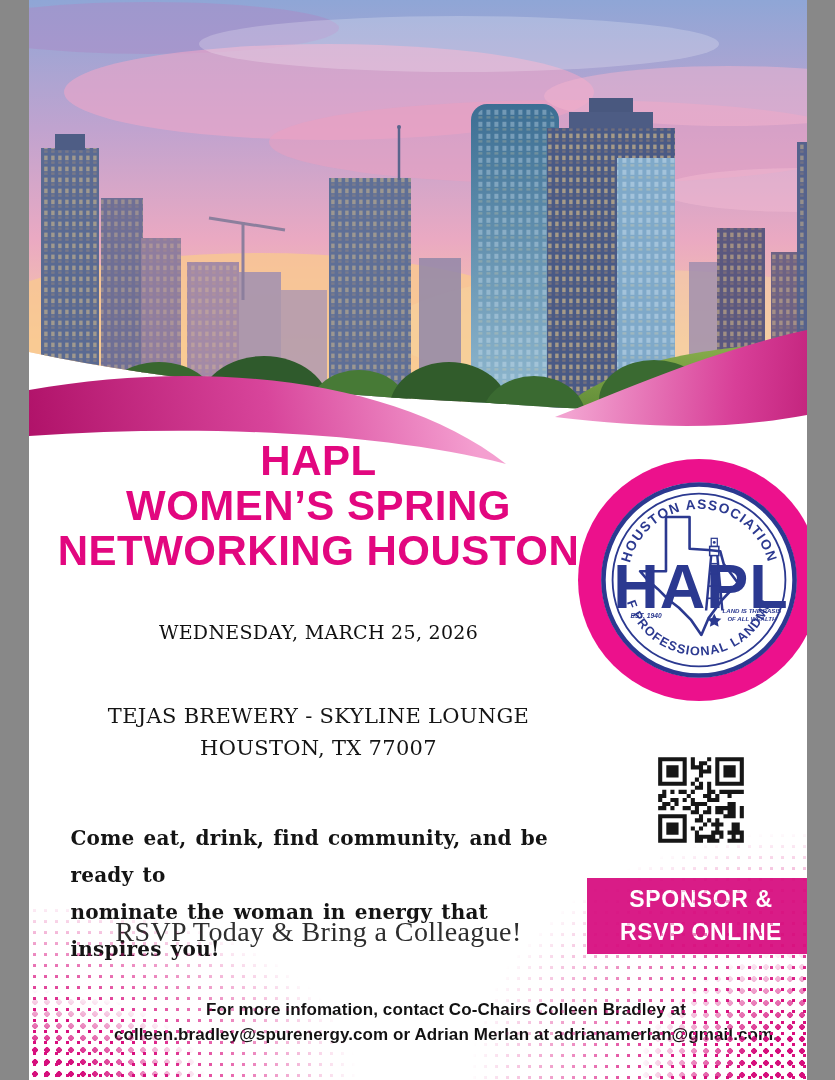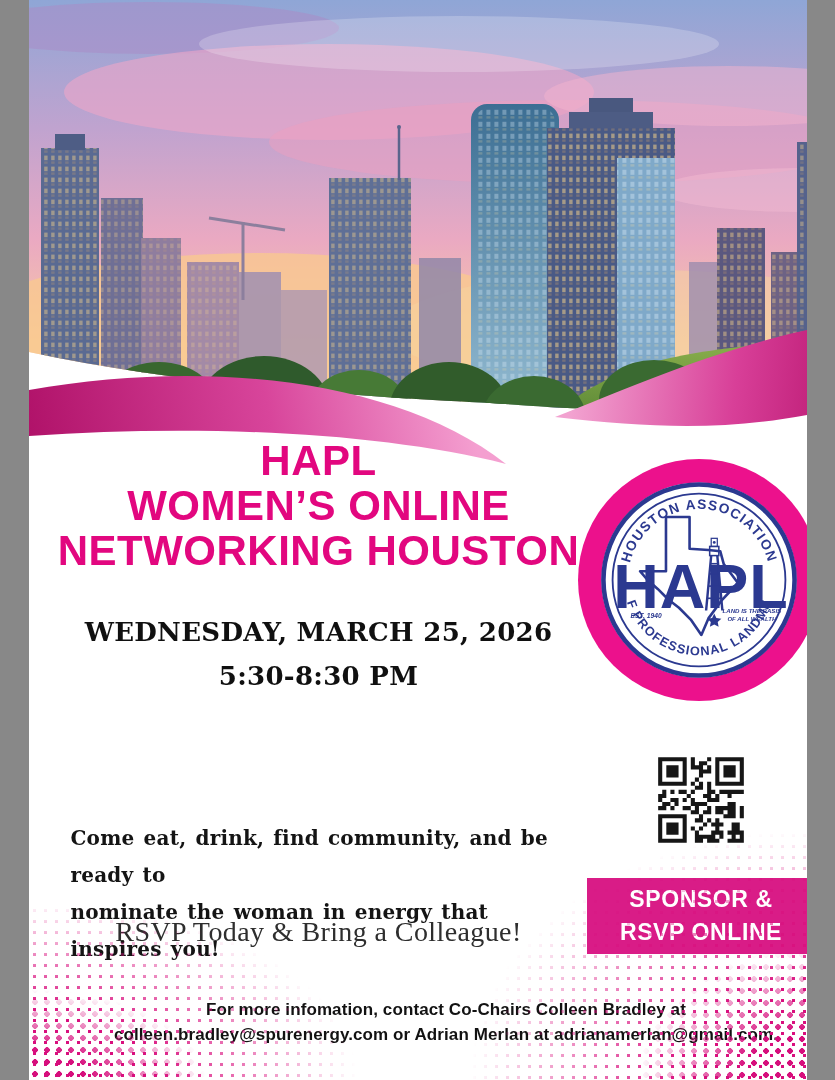--- a/index.html
+++ b/index.html
@@ -12,22 +12,22 @@
 
   
   .hero{left:0;top:0;width:835px;height:482px;}
 
   
   .title{left:20px;top:438px;width:540px;text-align:center;
     color:#E2077F;font-weight:700;font-size:42px;line-height:45px;letter-spacing:.5px;}
 
   
   .date-block{left:20px;top:610px;width:540px;text-align:center;
-    font-family:"DejaVu Serif",serif;font-weight:700;color:#101010;
-    font-size:26px;line-height:44px;letter-spacing:.3px;}
+    font-family:"DejaVu Serif",serif;font-weight:400;color:#101010;
+    font-size:19px;line-height:44px;letter-spacing:.3px;}
 
   
   .venue-block{left:20px;top:700px;width:540px;text-align:center;
     font-family:"DejaVu Serif",serif;color:#151515;
     font-size:21px;line-height:32px;letter-spacing:.3px;}
 
   
   .pitch{left:42px;top:820px;width:512px;
     font-family:"DejaVu Serif",serif;font-weight:700;color:#141414;
     font-size:20px;line-height:37px;letter-spacing:.2px;word-spacing:2px;}
@@ -193,30 +193,31 @@
       <ellipse cx="722" cy="386" rx="40" ry="28" fill="#49803a" opacity="0.9"></ellipse>
     </g>
 
     <path d="M0,390 C180,358 370,380 477,464 C350,432 170,424 0,436 Z" fill="url(#bandL)"></path>
 
     <path d="M835,320 C715,336 612,383 526,417 C640,430 722,432 835,402 Z" fill="url(#bandR)"></path>
   </svg>
 
   <header class="abs title">
     <div>HAPL</div>
-    <div>WOMEN’S ONLINE</div>
+    <div>WOMEN’S SPRING</div>
     <div>NETWORKING HOUSTON</div>
   </header>
 
   <div class="abs date-block">
     <div>WEDNESDAY, MARCH 25, 2026</div>
-    <div>5:30-8:30 PM</div>
   </div>
 
   <div class="abs venue-block">
+    <div>TEJAS BREWERY - SKYLINE LOUNGE</div>
+    <div>HOUSTON, TX 77007</div>
   </div>
 
   <div class="abs pitch">
     <div>Come eat, drink, find community, and be ready to</div>
     <div>nominate the woman in energy that inspires you!</div>
   </div>
 
   <div class="abs rsvp">RSVP Today &amp; Bring a Colleague!</div>
 
   <svg class="abs logo" viewBox="0 0 240 240" width="244" height="244" aria-hidden="true">

